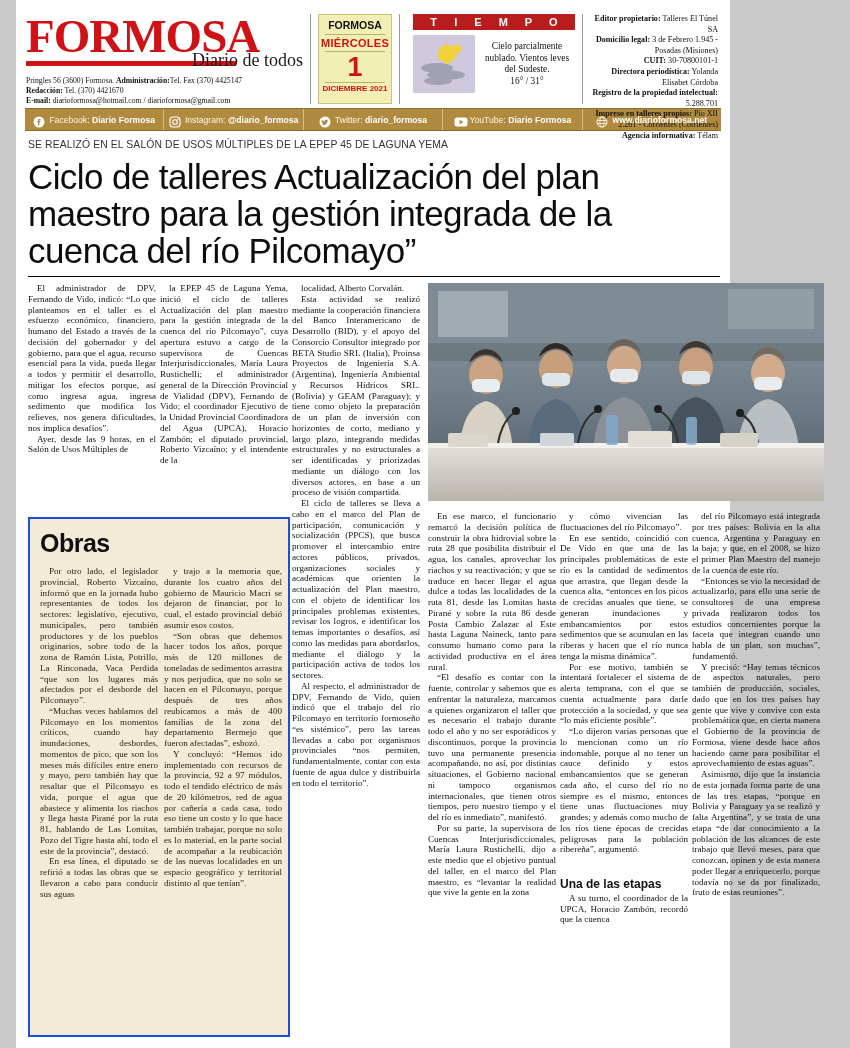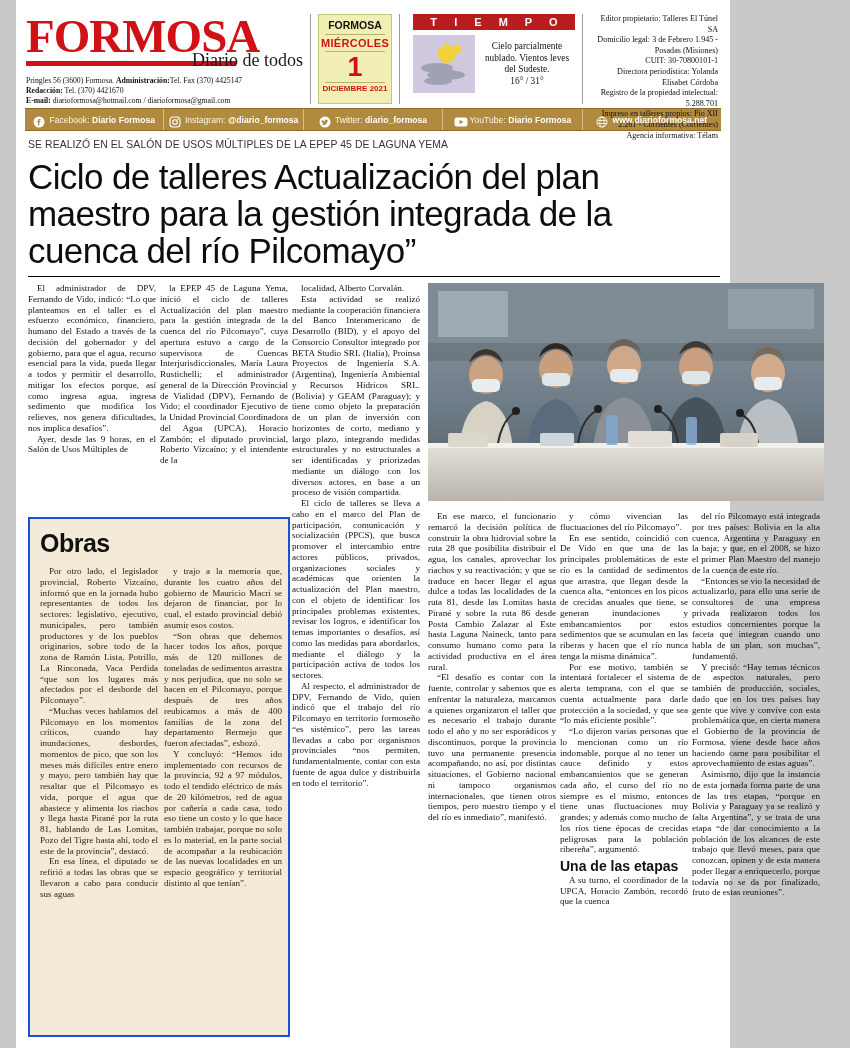--- a/index.html
+++ b/index.html
@@ -37,21 +37,21 @@
   .date-day{font-family:"Liberation Sans",sans-serif;font-weight:bold;font-size:11px;color:#d01217;letter-spacing:.3px;padding:1px 0;}
   .date-num{font-family:"Liberation Sans",sans-serif;font-weight:bold;font-size:27px;line-height:28px;color:#d01217;}
   .date-mon{font-family:"Liberation Sans",sans-serif;font-weight:bold;font-size:8px;color:#d01217;padding-bottom:2px;}
   .weather{flex:0 0 168px;width:168px;padding-left:6px;box-sizing:border-box;}
   .tiempo-bar{background:#b91c1c;color:#fff;font-family:"Liberation Sans",sans-serif;font-weight:bold;
     font-size:11px;letter-spacing:7px;text-align:center;padding:2px 0 2px 7px;}
   .weather-body{display:flex;align-items:center;margin-top:5px;}
   .wx-icon{width:62px;height:58px;flex:0 0 62px;background:#cfc8de;position:relative;}
   .wx-txt{font-size:9.3px;line-height:11.5px;text-align:center;color:#111;padding-left:4px;}
   .imprint{flex:1;text-align:right;font-size:8.1px;line-height:10.6px;color:#111;padding-right:2px;}
-  .imprint b{font-weight:normal;}
+  .imprint b{font-weight:bold;}
   
   .social{
     margin:4px 9px 0 9px;background:#b08a3e;
     display:flex;align-items:center;height:21px;
     border-top:1px solid #8d6c2a;border-bottom:1px solid #8d6c2a;
   }
   .social-cell{flex:1;display:flex;align-items:center;justify-content:center;gap:4px;
     border-right:1px solid #d9bf85;height:100%;}
   .social-cell:last-child{border-right:none;}
   .social-cell .lbl{font-family:"Liberation Sans",sans-serif;font-size:8.6px;color:#fff7e6;white-space:nowrap;}
@@ -87,22 +87,22 @@
   .obras h2{margin:0 0 8px 0;font-family:"Liberation Sans",sans-serif;font-weight:bold;
     font-size:25px;color:#111;letter-spacing:-.5px;}
   .obras-cols{position:relative;}
   .obras-col{position:absolute;top:0;width:118px;font-size:9.1px;line-height:10.75px;
     text-align:justify;color:#2a1d14;}
   .obras-col p{margin:0;text-indent:9px;}
   .oc1{left:0;}
   .oc2{left:124px;}
   
   .photo{position:absolute;left:400px;top:0;width:396px;height:218px;overflow:hidden;background:#6d7a84;}
-  .subhead{font-family:"Liberation Sans",sans-serif;font-weight:bold;font-size:14px;
-    color:#111;margin:6px 0 3px 0;}
+  .subhead{font-family:"Liberation Sans",sans-serif;font-weight:bold;font-size:12px;
+    color:#111;margin:24px 0 3px 0;}
 </style>
 </head>
 <body>
 
 <div class="page">
 
   <div class="masthead">
 
     <div class="logo-block">
       <div class="logo-word">FORMOSA</div>
@@ -327,20 +327,21 @@
     <div class="col c3">
       <p>localidad, Alberto Corvalán.</p>
       <p>Esta actividad se realizó mediante la cooperación financiera del Banco Interamericano de Desarrollo (BID), y el apoyo del Consorcio Consultor integrado por BETA Studio SRL (Italia), Proinsa Proyectos de Ingeniería S.A. (Argentina), Ingeniería Ambiental y Recursos Hídricos SRL. (Bolivia) y GEAM (Paraguay); y tiene como objeto la preparación de un plan de inversión con horizontes de corto, mediano y largo plazo, integrando medidas estructurales y no estructurales a ser identificadas y priorizadas mediante un diálogo con los diversos actores, en base a un proceso de visión compartida.</p>
       <p>El ciclo de talleres se lleva a cabo en el marco del Plan de participación, comunicación y socialización (PPCS), que busca promover el intercambio entre actores públicos, privados, organizaciones sociales y académicas que orienten la actualización del Plan maestro, con el objeto de identificar los principales problemas existentes, revisar los logros, e identificar los temas importantes o desafíos, así como las medidas para abordarlos, mediante el diálogo y la participación activa de todos los sectores.</p>
       <p>Al respecto, el administrador de DPV, Fernando de Vido, quien indicó que el trabajo del río Pilcomayo en territorio formoseño “es sistémico”, pero las tareas llevadas a cabo por organismos provinciales “nos permiten, fundamentalmente, contar con esta fuente de agua dulce y distribuirla en todo el territorio”.</p>
     </div>
 
     <div class="col c4" style="top:228px;">
       <p>En ese marco, el funcionario remarcó la decisión política de construir la obra hidrovial sobre la ruta 28 que posibilita distribuir el agua, los canales, aprovechar los riachos y su reactivación; y que se traduce en hacer llegar el agua dulce a todas las localidades de la ruta 81, desde las Lomitas hasta Pirané y sobre la ruta 86 desde Posta Cambio Zalazar al Este hasta Laguna Naineck, tanto para consumo humano como para la actividad productiva en el área rural.</p>
       <p>“El desafío es contar con la fuente, controlar y sabemos que es enfrentar la naturaleza, marcamos a quienes organizaron el taller que es necesario el trabajo durante todo el año y no ser esporádicos y discontinuos, porque la provincia tuvo una permanente presencia acompañando, no así, por distintas situaciones, el Gobierno nacional ni tampoco organismos internacionales, que tienen otros tiempos, pero nuestro tiempo y el del río es inmediato”, manifestó.</p>
+      <p>Por su parte, la supervisora de Cuencas Interjurisdiccionales, María Laura Rustichelli, dijo a este medio que el objetivo puntual del taller, en el marco del Plan maestro, es “levantar la realidad que vive la gente en la zona</p>
     </div>
 
     <div class="col c5" style="top:228px;">
       <p>y cómo vivencian las fluctuaciones del río Pilcomayo”.</p>
       <p>En ese sentido, coincidió con De Vido en que una de las principales problemáticas de este río es la cantidad de sedimentos que arrastra, que llegan desde la cuenca alta, “entonces en los picos de crecidas anuales que tiene, se generan inundaciones y embancamientos por estos sedimentos que se acumulan en las riberas y hacen que el río nunca tenga la misma dinámica”.</p>
       <p>Por ese motivo, también se intentará fortalecer el sistema de alerta temprana, con el que se cuenta actualmente para darle protección a la sociedad, y que sea “lo más eficiente posible”.</p>
       <p>“Lo dijeron varias personas que lo mencionan como un río indomable, porque al no tener un cauce definido y estos embancamientos que se generan cada año, el curso del río no siempre es el mismo, entonces tiene unas fluctuaciones muy grandes; y además como mucho de los ríos tiene épocas de crecidas peligrosas para la población ribereña”, argumentó.</p>
       <div class="subhead">Una de las etapas</div>
       <p>A su turno, el coordinador de la UPCA, Horacio Zambón, recordó que la cuenca</p>
     </div>

